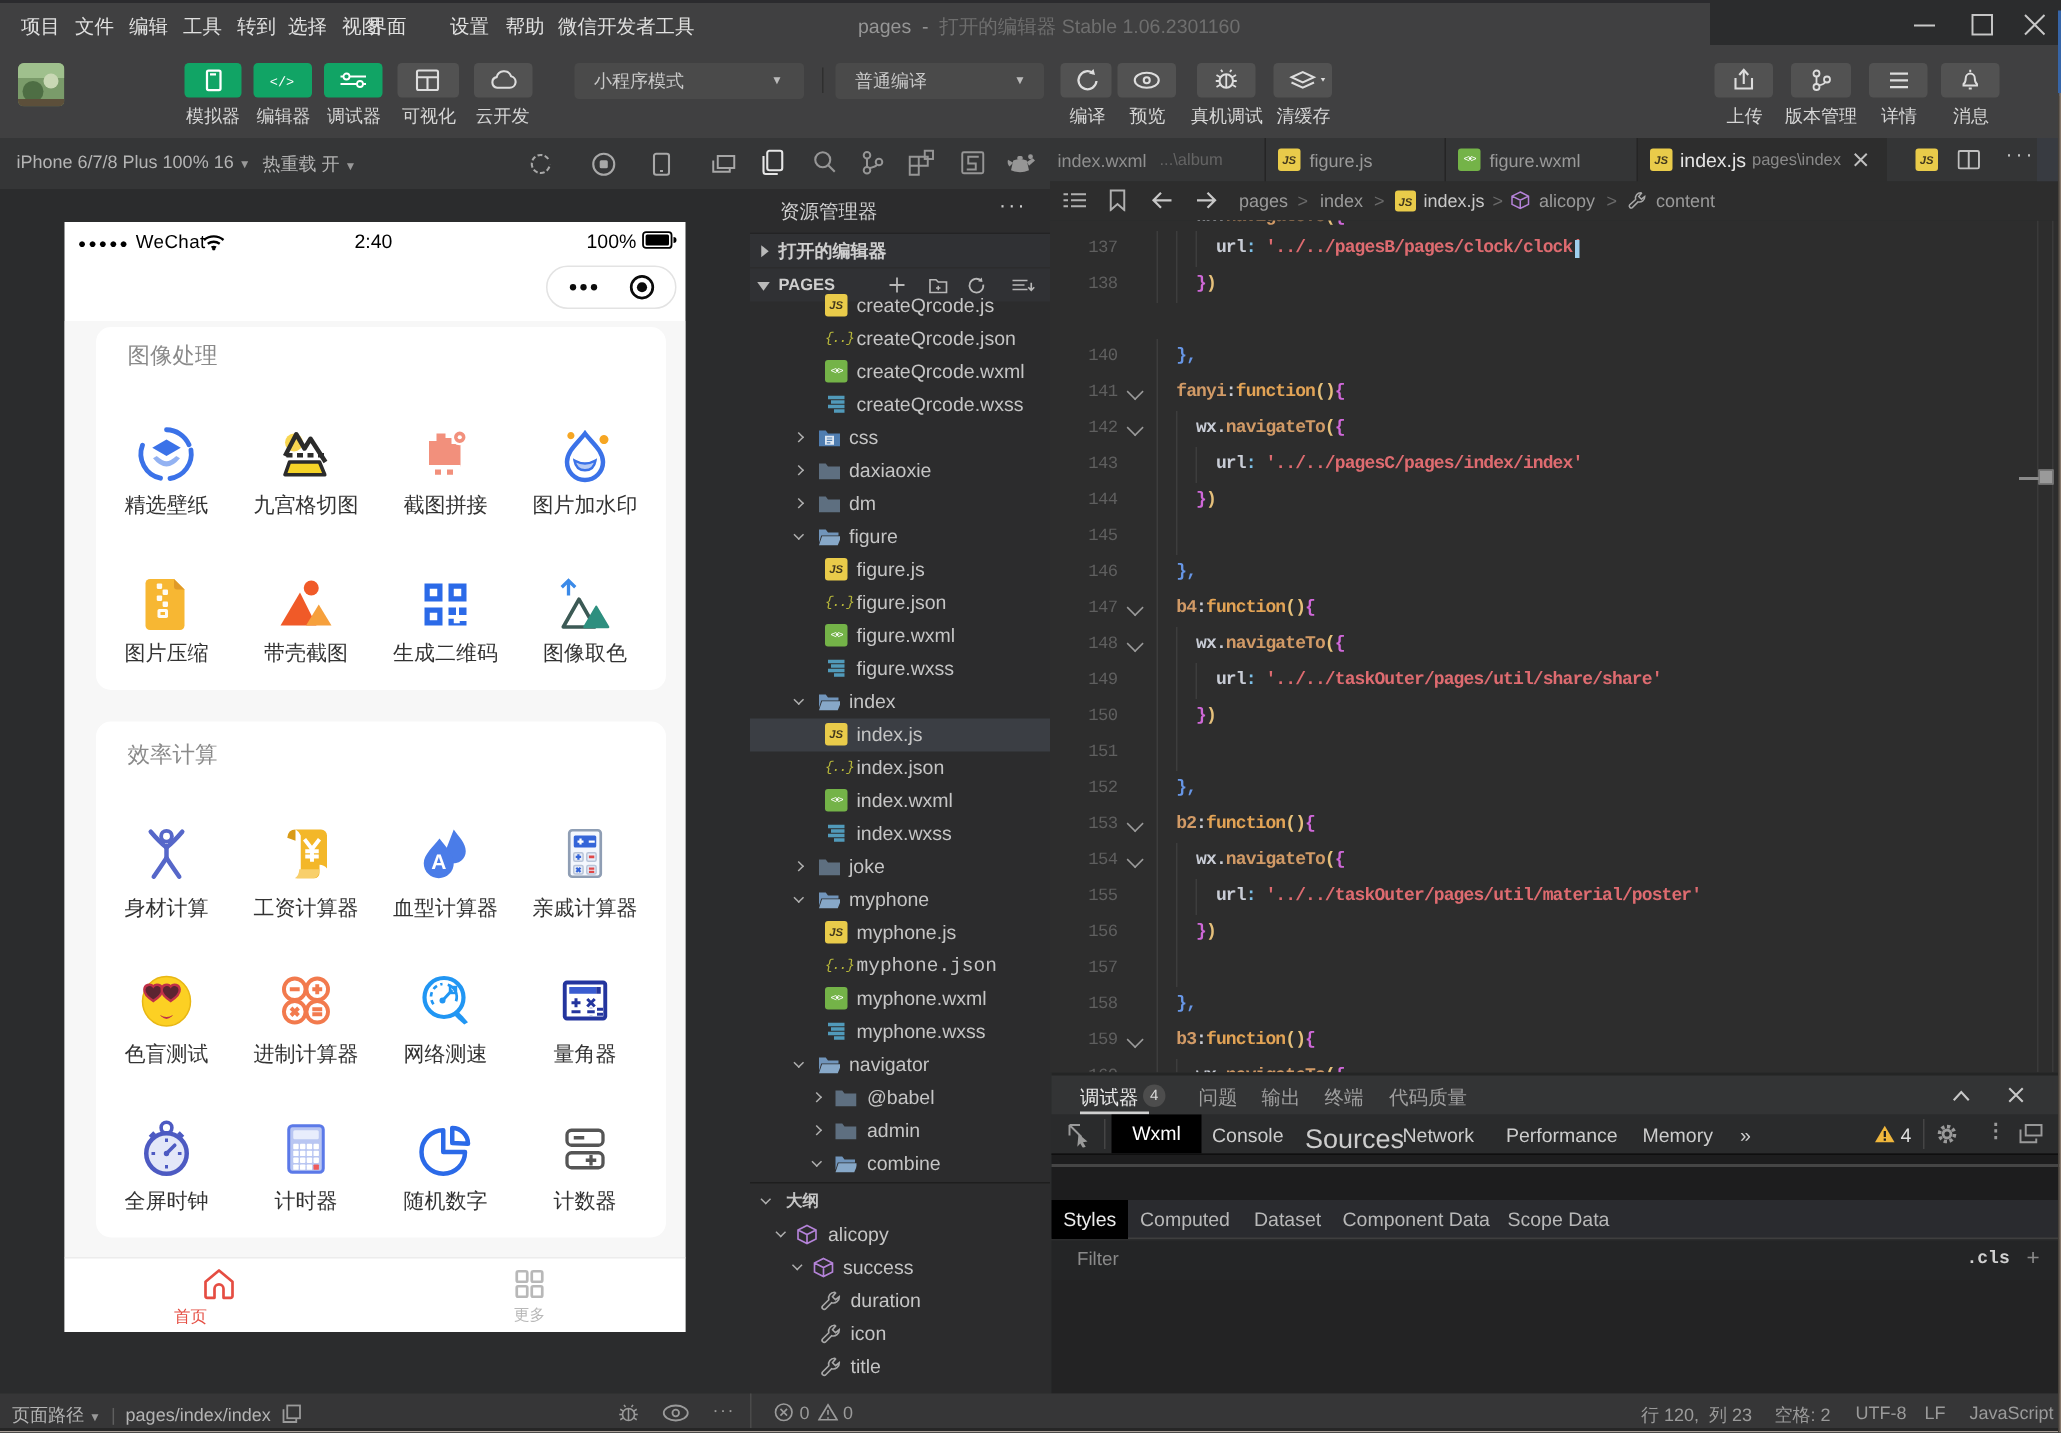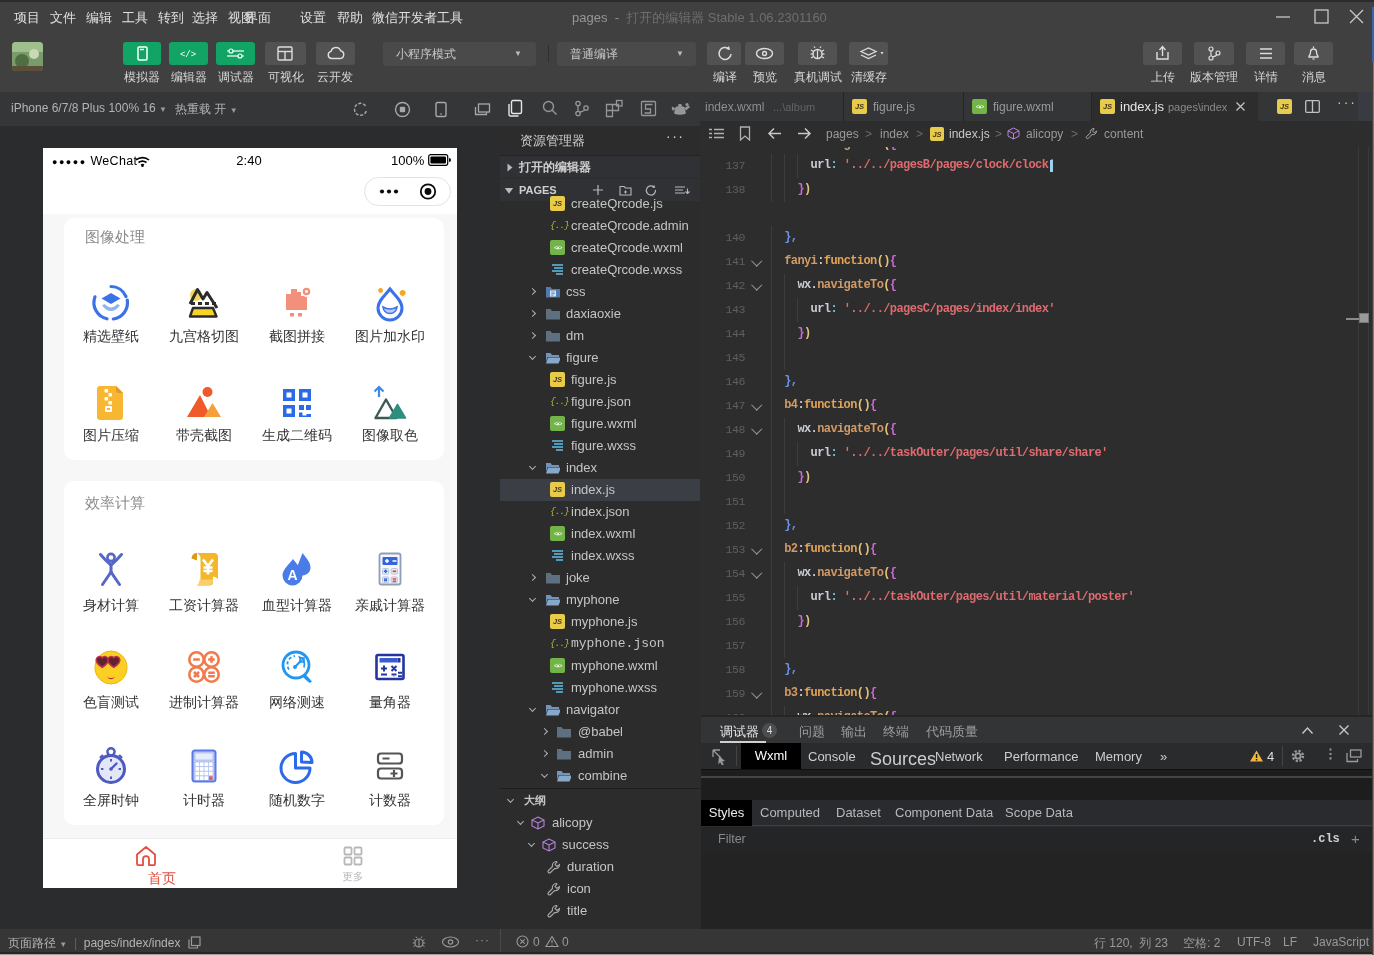--- a/index.html
+++ b/index.html
@@ -3,21 +3,21 @@
 <meta charset="utf-8">
 <style>
   * { margin:0; padding:0; box-sizing:border-box; }
   html,body { width:1374px; height:955px; overflow:hidden; background:#2b2c2d; }
   body { font-family:"Liberation Sans", sans-serif; }
   #app { position:relative; width:1374px; height:955px; }
   .abs { position:absolute; }
   .mono { font-family:"Liberation Mono", monospace; }
 
   
-  #menubar { left:0; top:0; width:1374px; height:30px; background:#404041; color:#e0e0e0; font-size:13px; border-top:2px solid #2b2b2e; }
+  #menubar { left:0; top:0; width:1140px; height:30px; background:#404041; color:#e0e0e0; font-size:13px; border-top:2px solid #2b2b2e; }
   #menubar .mi { position:absolute; top:7px; }
   #toolbar { left:0; top:30px; width:1374px; height:62px; background:#404041; }
   .tbtn { position:absolute; top:12px; height:23px; border-radius:3px; }
   .green { background:#11a465; }
   .gray { background:#525252; }
   .tlabel { position:absolute; top:39px; color:#d6d6d6; font-size:12px; white-space:nowrap; }
   .tsel { position:absolute; top:12px; height:24px; background:#4a4a4a; border-radius:3px; color:#c8c8c8; font-size:12px; line-height:24px; }
 
   
   #simstrip { left:0; top:92px; width:500px; height:34px; background:#353637; color:#b4b4b4; font-size:12px; }
@@ -284,21 +284,21 @@
           <path d="M64.5 2 l.5 3 -3 -.5 z" fill="#b8b8b8"></path>
         <path d="M85 4 h10 M85 7 h8 M85 10 h10 M97.5 5.5 l0 5 m-2 -2 l2 2 2 -2" stroke="#b8b8b8" stroke-width="1.1" fill="none"></path>
       </svg>
     </div>
     <div class="trow" style="top:67px;">
         <i class="fico fjs" style="left:50px"></i>
         <span style="left:71px">createQrcode.js</span>
       </div>
     <div class="trow" style="top:89px;">
         <i class="fico fjson" style="left:50px"></i>
-        <span style="left:71px">createQrcode.admin</span>
+        <span style="left:71px">createQrcode.json</span>
       </div>
     <div class="trow" style="top:111px;">
         <i class="fico fwxml" style="left:50px"></i>
         <span style="left:71px">createQrcode.wxml</span>
       </div>
     <div class="trow" style="top:133px;">
         <svg class="fico" style="left:50px;top:4px" width="15" height="13">
           <path d="M2 2 h11 M4 5 h9 M2 8 h11 M6 11 h7" stroke="#519aba" stroke-width="2.2"></path>
         </svg>
         <span style="left:71px">createQrcode.wxss</span>
@@ -1001,21 +1001,21 @@
           <circle cx="24" cy="13.5" r="2.1" fill="#0c0c0c"></circle>
           <circle cx="31" cy="13.5" r="2.1" fill="#0c0c0c"></circle>
           <circle cx="63" cy="13.5" r="7.2" fill="none" stroke="#0b0b0b" stroke-width="1.8"></circle>
           <circle cx="63" cy="13.5" r="3.4" fill="#0b0b0b"></circle>
         </svg>
 </div>
     <div class="abs" style="left:0;top:690px;width:414px;height:50px;background:#fff;border-top:1px solid #ececec">
   <svg class="abs" style="left:91px;top:5px" width="24" height="24" viewBox="0 0 24 24">
           <path d="M12 3 L21 10.5 V20 a1.2 1.2 0 0 1 -1.2 1.2 H15 v-6 a3 3 0 0 0 -6 0 v6 H4.2 A1.2 1.2 0 0 1 3 20 V10.5 Z" fill="none" stroke="#e54d42" stroke-width="1.8" stroke-linejoin="round"></path>
         </svg>
-  <div class="abs" style="left:73px;top:31px;width:60px;text-align:right;font-size:14px;color:#e54d42">首页</div>
+  <div class="abs" style="left:73px;top:31px;width:60px;text-align:left;font-size:11px;color:#e54d42">首页</div>
   <svg class="abs" style="left:298px;top:5px" width="24" height="24" viewBox="0 0 24 24">
           <g fill="none" stroke="#b8b8b8" stroke-width="1.8">
             <rect x="3.5" y="3.5" width="7" height="7" rx="1"></rect>
             <rect x="13.5" y="3.5" width="7" height="7" rx="1"></rect>
             <rect x="3.5" y="13.5" width="7" height="7" rx="1"></rect>
             <rect x="13.5" y="13.5" width="7" height="7" rx="1"></rect>
           </g>
         </svg>
   <div class="abs" style="left:280px;top:31px;width:60px;text-align:center;font-size:10.5px;color:#b8b8b8">更多</div>
 </div>

